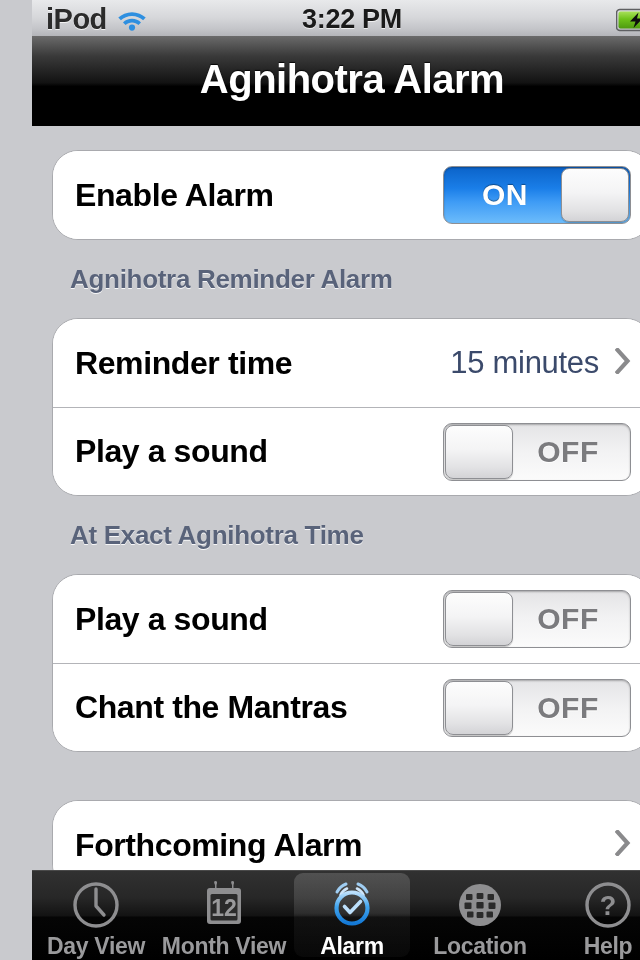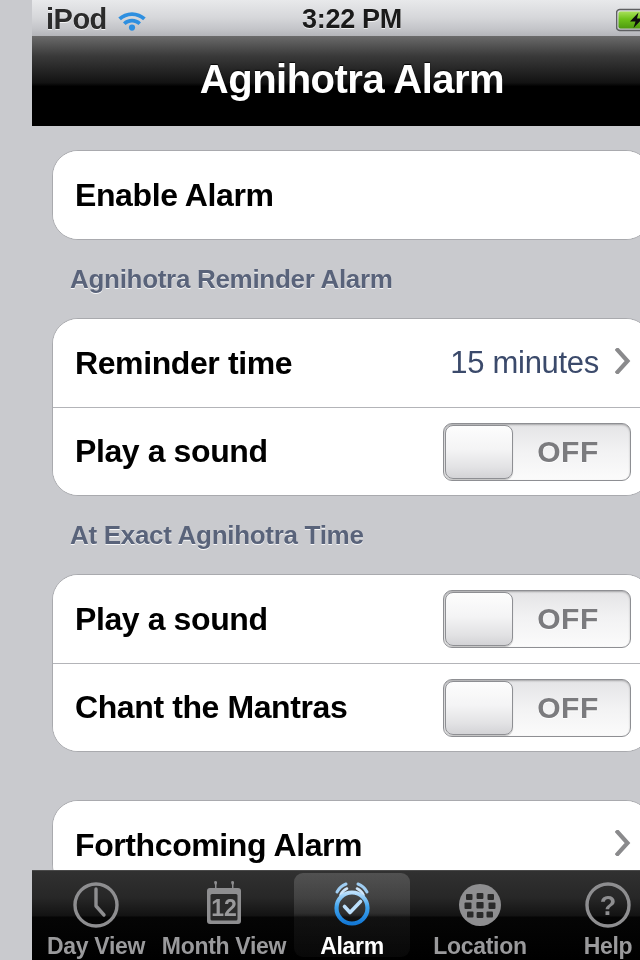--- a/index.html
+++ b/index.html
@@ -249,20 +249,24 @@
   <div id="nav-bar">
     <div id="nav-title">Agnihotra Alarm</div>
   </div>
 
   <div id="content">
 
     <div class="group" style="margin-top:20px;">
       <div class="card">
         <div class="row">
           <span class="row-label">Enable Alarm</span>
+          <span class="switch on">
+            <span class="switch-text">ON</span>
+            <span class="knob"></span>
+          </span>
         </div>
       </div>
     </div>
 
     <div class="group">
       <div class="section-header">Agnihotra Reminder Alarm</div>
       <div class="card">
         <div class="row">
           <span class="row-label">Reminder time</span>
           <span class="row-value">15 minutes</span>

